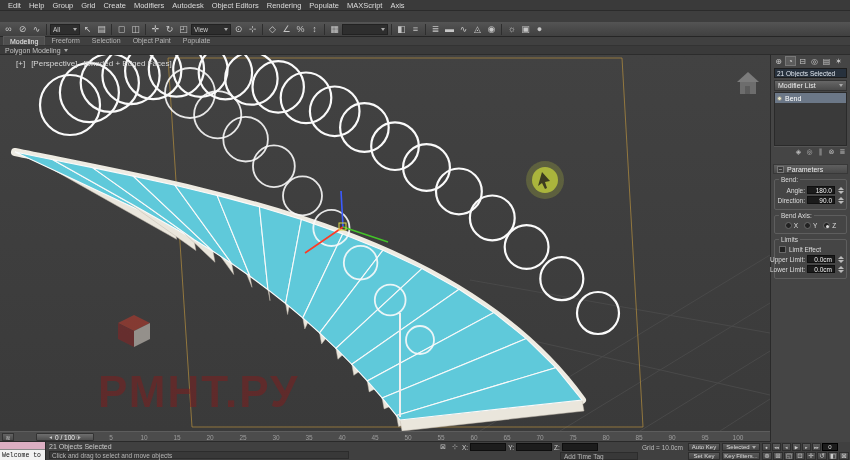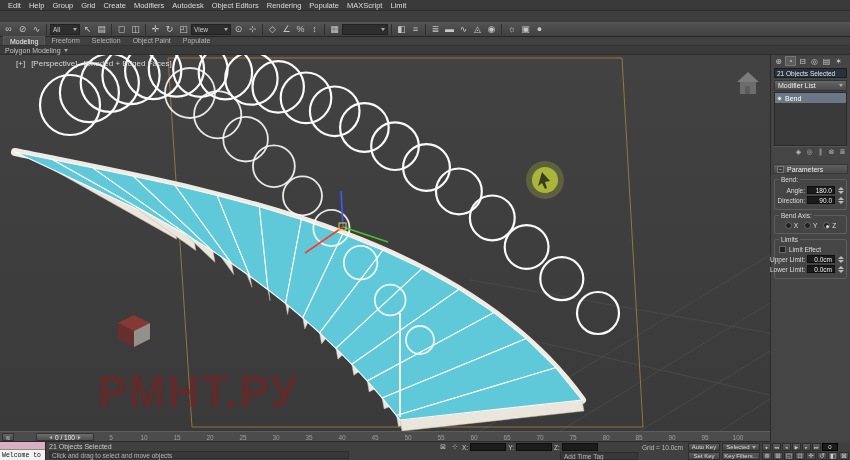--- a/index.html
+++ b/index.html
@@ -176,21 +176,21 @@
     <span class="menu-item">Help</span>
     <span class="menu-item">Group</span>
     <span class="menu-item">Grid</span>
     <span class="menu-item">Create</span>
     <span class="menu-item">Modifiers</span>
     <span class="menu-item">Autodesk</span>
     <span class="menu-item">Object Editors</span>
     <span class="menu-item">Rendering</span>
     <span class="menu-item">Populate</span>
     <span class="menu-item">MAXScript</span>
-    <span class="menu-item">Limit</span>
+    <span class="menu-item">Axis</span>
   </div>
 
 <div class="maintoolbar" id="toolbar-items">
     <span class="tbi">∞</span>
     <span class="tbi">⊘</span>
     <span class="tbi">∿</span>
     <span class="tbsep"></span>
     <span class="tbcombo" style="width: 30px;">
       <span class="cval">All</span>
       <span class="dArr"></span>

